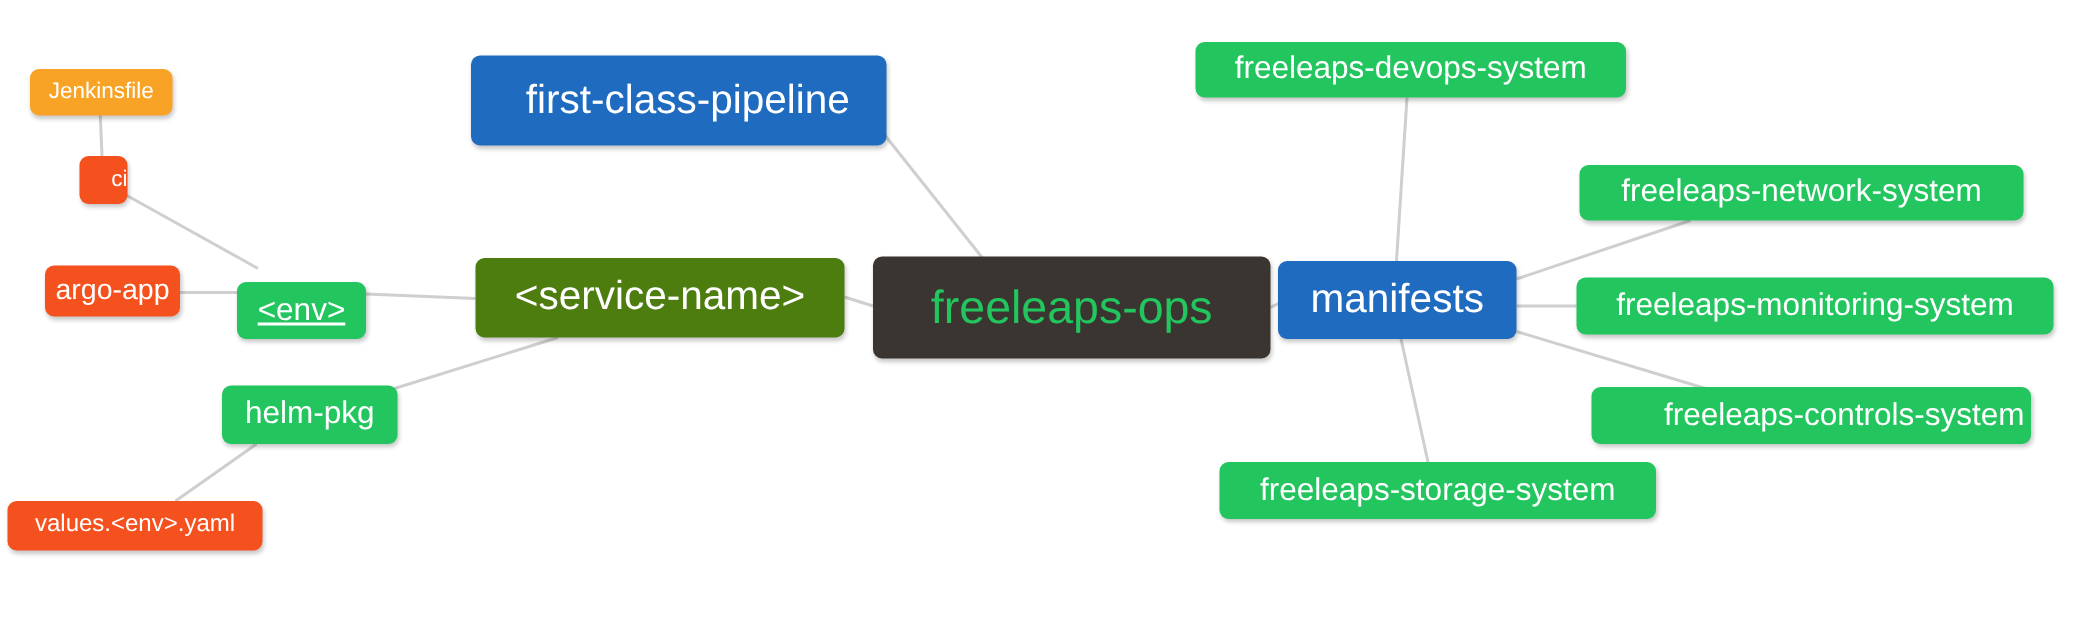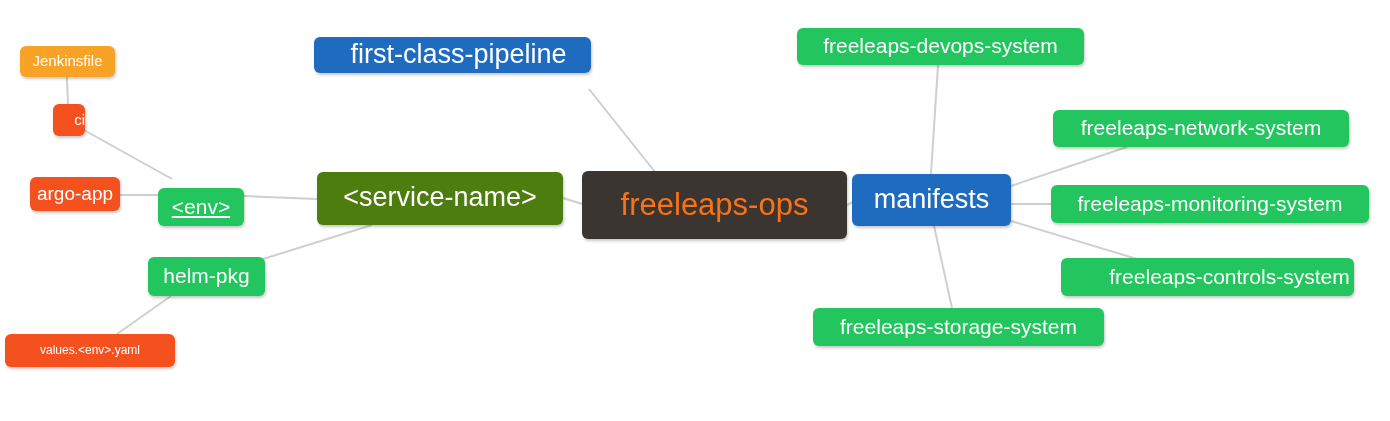--- a/index.html
+++ b/index.html
@@ -51,45 +51,45 @@
       <line x1="117" y1="334" x2="171" y2="296" stroke="#cfcfcf" stroke-width="2"></line>
       <line x1="589" y1="89" x2="655" y2="172" stroke="#cfcfcf" stroke-width="2"></line>
       <line x1="563" y1="198" x2="582" y2="204" stroke="#cfcfcf" stroke-width="2"></line>
       <line x1="847" y1="205" x2="855" y2="201" stroke="#cfcfcf" stroke-width="2"></line>
       <line x1="938" y1="65" x2="931" y2="174" stroke="#cfcfcf" stroke-width="2"></line>
       <line x1="1011" y1="186" x2="1127" y2="147" stroke="#cfcfcf" stroke-width="2"></line>
       <line x1="1011" y1="204" x2="1051" y2="204" stroke="#cfcfcf" stroke-width="2"></line>
       <line x1="1011" y1="221" x2="1137" y2="259" stroke="#cfcfcf" stroke-width="2"></line>
       <line x1="934" y1="226" x2="952" y2="308" stroke="#cfcfcf" stroke-width="2"></line>
     </svg>
-<div class="node" style="left: 582px; top: 171px; width: 265px; height: 68px; font-size: 31px; background: rgb(58, 53, 49); color: #f97316;">
+<div class="node" style="left: 582px; top: 171px; width: 265px; height: 68px; font-size: 31px; background: rgb(58, 53, 49); color: #22c55e;">
       <span>freeleaps-ops</span>
     </div>
-    <div class="node" style="left: 314px; top: 37px; width: 277px; height: 36px; font-size: 27px; background: rgb(30, 107, 192); color: rgb(255, 255, 255); padding-left: 12px;">
+    <div class="node" style="left: 314px; top: 37px; width: 277px; height: 60px; font-size: 27px; background: rgb(30, 107, 192); color: rgb(255, 255, 255); padding-left: 12px;">
       <span>first-class-pipeline</span>
     </div>
     <div class="node" style="left: 317px; top: 172px; width: 246px; height: 53px; font-size: 27px; background: #4d7c0f; color: rgb(255, 255, 255);">
       <span>&lt;service-name&gt;</span>
     </div>
     <div class="node" style="left: 852px; top: 174px; width: 159px; height: 52px; font-size: 27px; background: rgb(30, 107, 192); color: rgb(255, 255, 255);">
       <span>manifests</span>
     </div>
     <div class="node" style="left: 158px; top: 188px; width: 86px; height: 38px; font-size: 21px; background: rgb(34, 197, 94); color: rgb(255, 255, 255); text-decoration: underline;">
       <span>&lt;env&gt;</span>
     </div>
     <div class="node" style="left: 148px; top: 257px; width: 117px; height: 39px; font-size: 21px; background: rgb(34, 197, 94); color: rgb(255, 255, 255);">
       <span>helm-pkg</span>
     </div>
     <div class="node" style="left: 53px; top: 104px; width: 32px; height: 32px; font-size: 15px; background: rgb(244, 81, 30); color: rgb(255, 255, 255); justify-content: flex-end;">
       <span>ci</span>
     </div>
     <div class="node" style="left: 30px; top: 177px; width: 90px; height: 34px; font-size: 19px; background: rgb(244, 81, 30); color: rgb(255, 255, 255);">
       <span>argo-app</span>
     </div>
-    <div class="node" style="left: 5px; top: 334px; width: 170px; height: 33px; font-size: 12px; background: rgb(244, 81, 30); color: rgb(255, 255, 255);">
+    <div class="node" style="left: 5px; top: 334px; width: 170px; height: 33px; font-size: 16px; background: rgb(244, 81, 30); color: rgb(255, 255, 255);">
       <span>values.&lt;env&gt;.yaml</span>
     </div>
     <div class="node" style="left: 20px; top: 26px; width: 95px; height: 31px; font-size: 15px; background: rgb(249, 163, 38); color: rgb(255, 255, 255); margin-top: 20px;">
       <span>Jenkinsfile</span>
     </div>
     <div class="node" style="left: 797px; top: 28px; width: 287px; height: 37px; font-size: 21px; background: rgb(34, 197, 94); color: rgb(255, 255, 255);">
       <span>freeleaps-devops-system</span>
     </div>
     <div class="node" style="left: 1053px; top: 110px; width: 296px; height: 37px; font-size: 21px; background: rgb(34, 197, 94); color: rgb(255, 255, 255);">
       <span>freeleaps-network-system</span>

